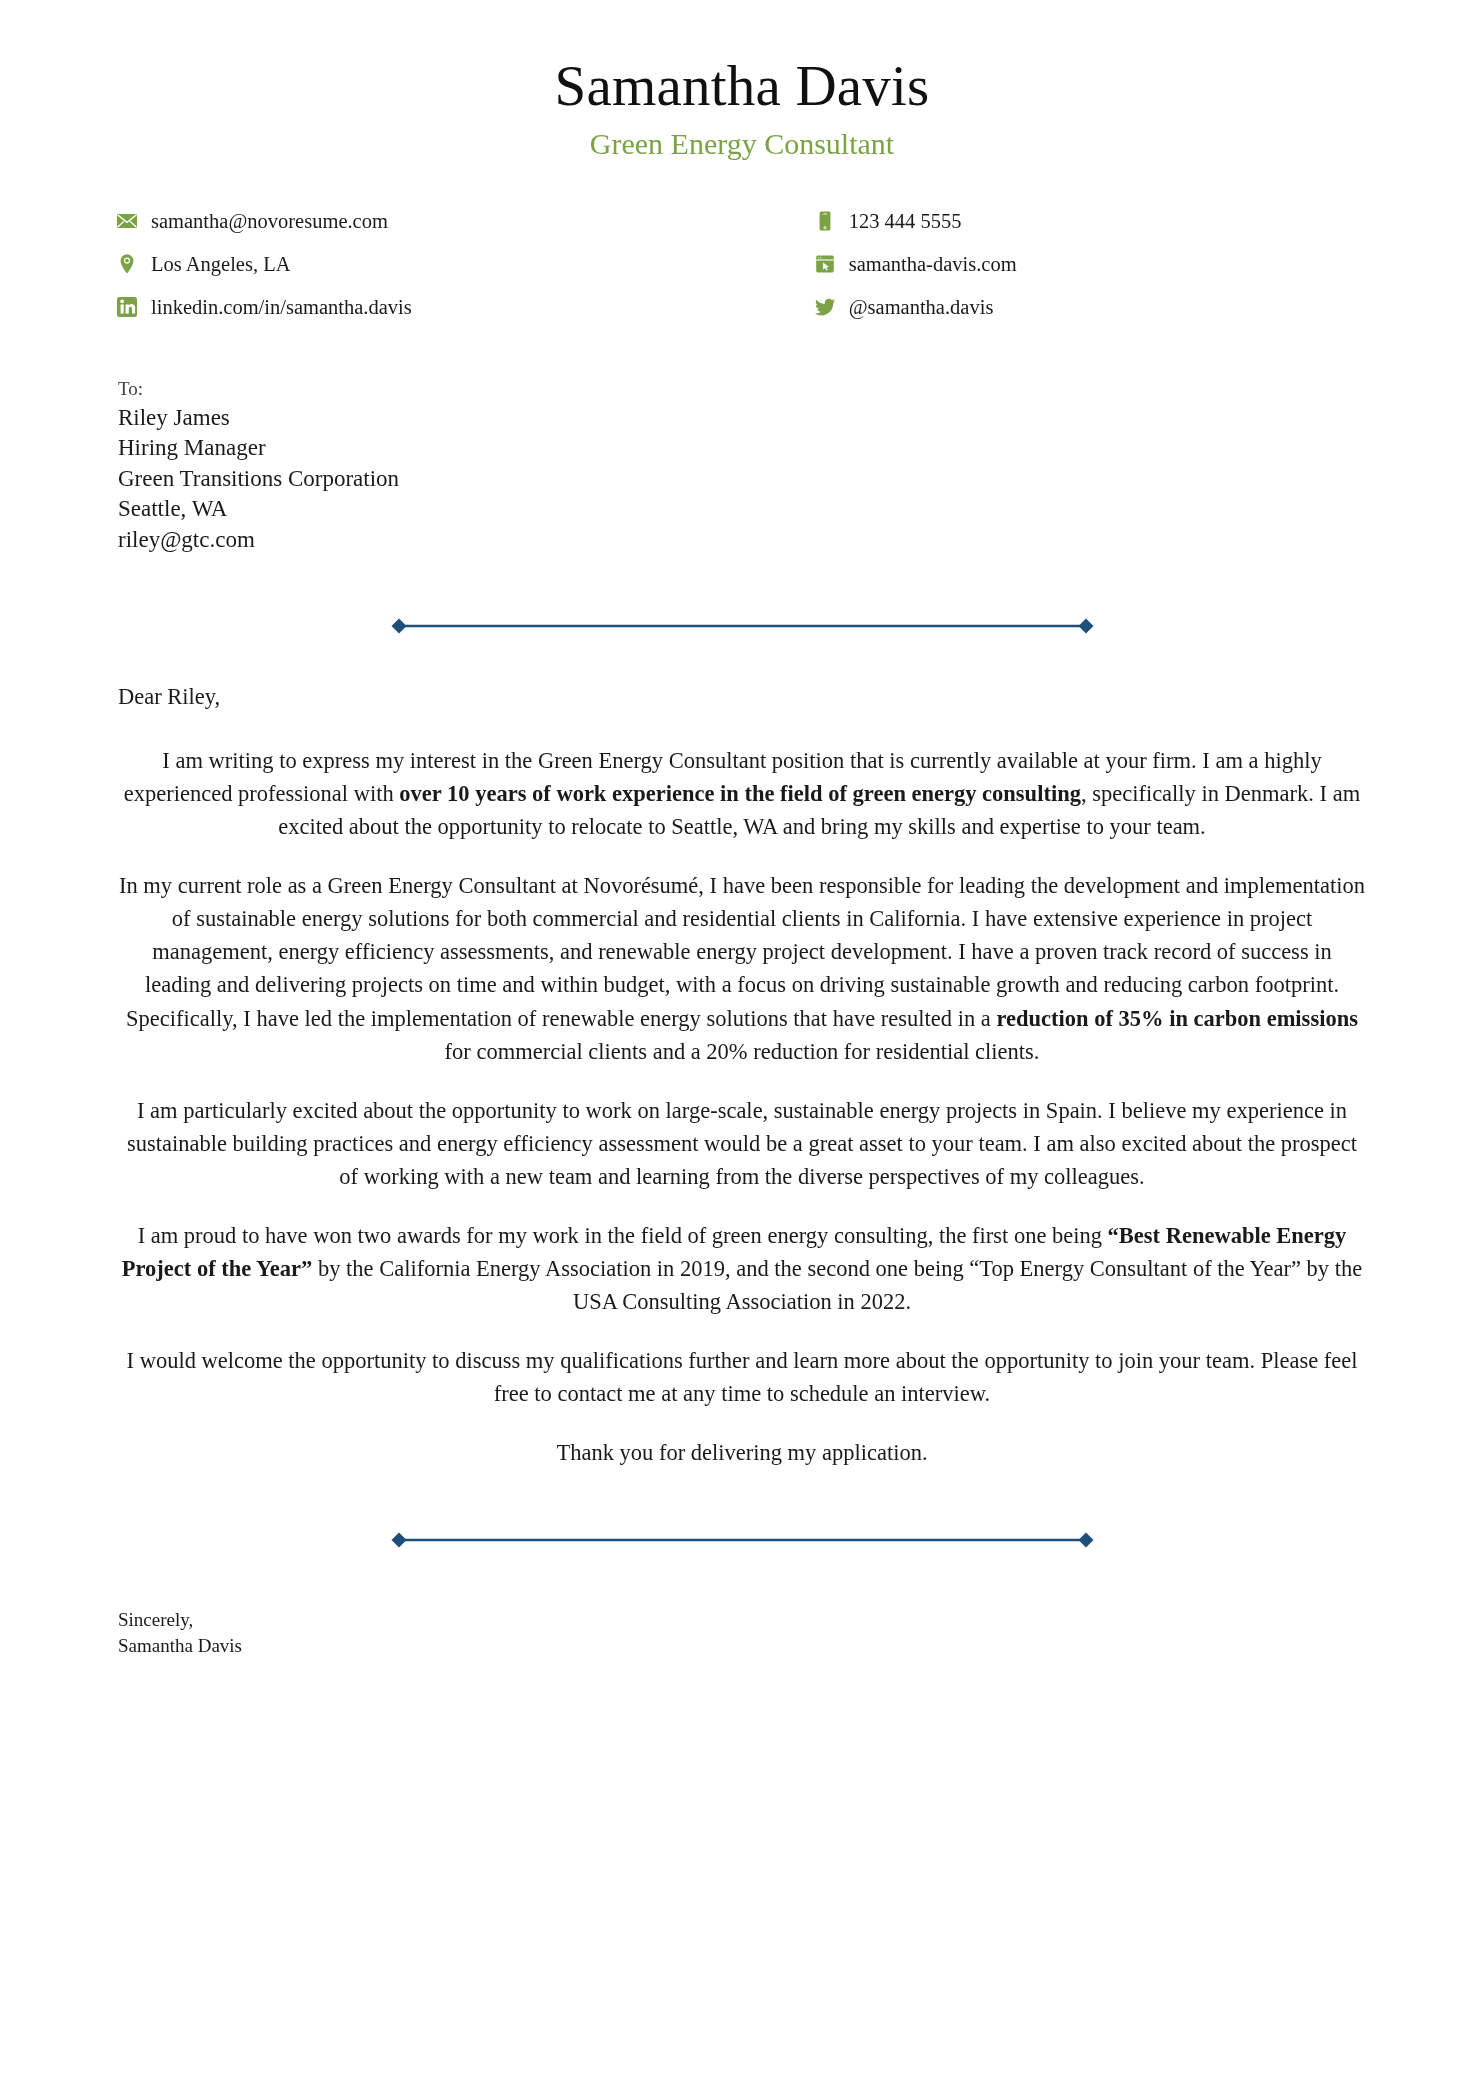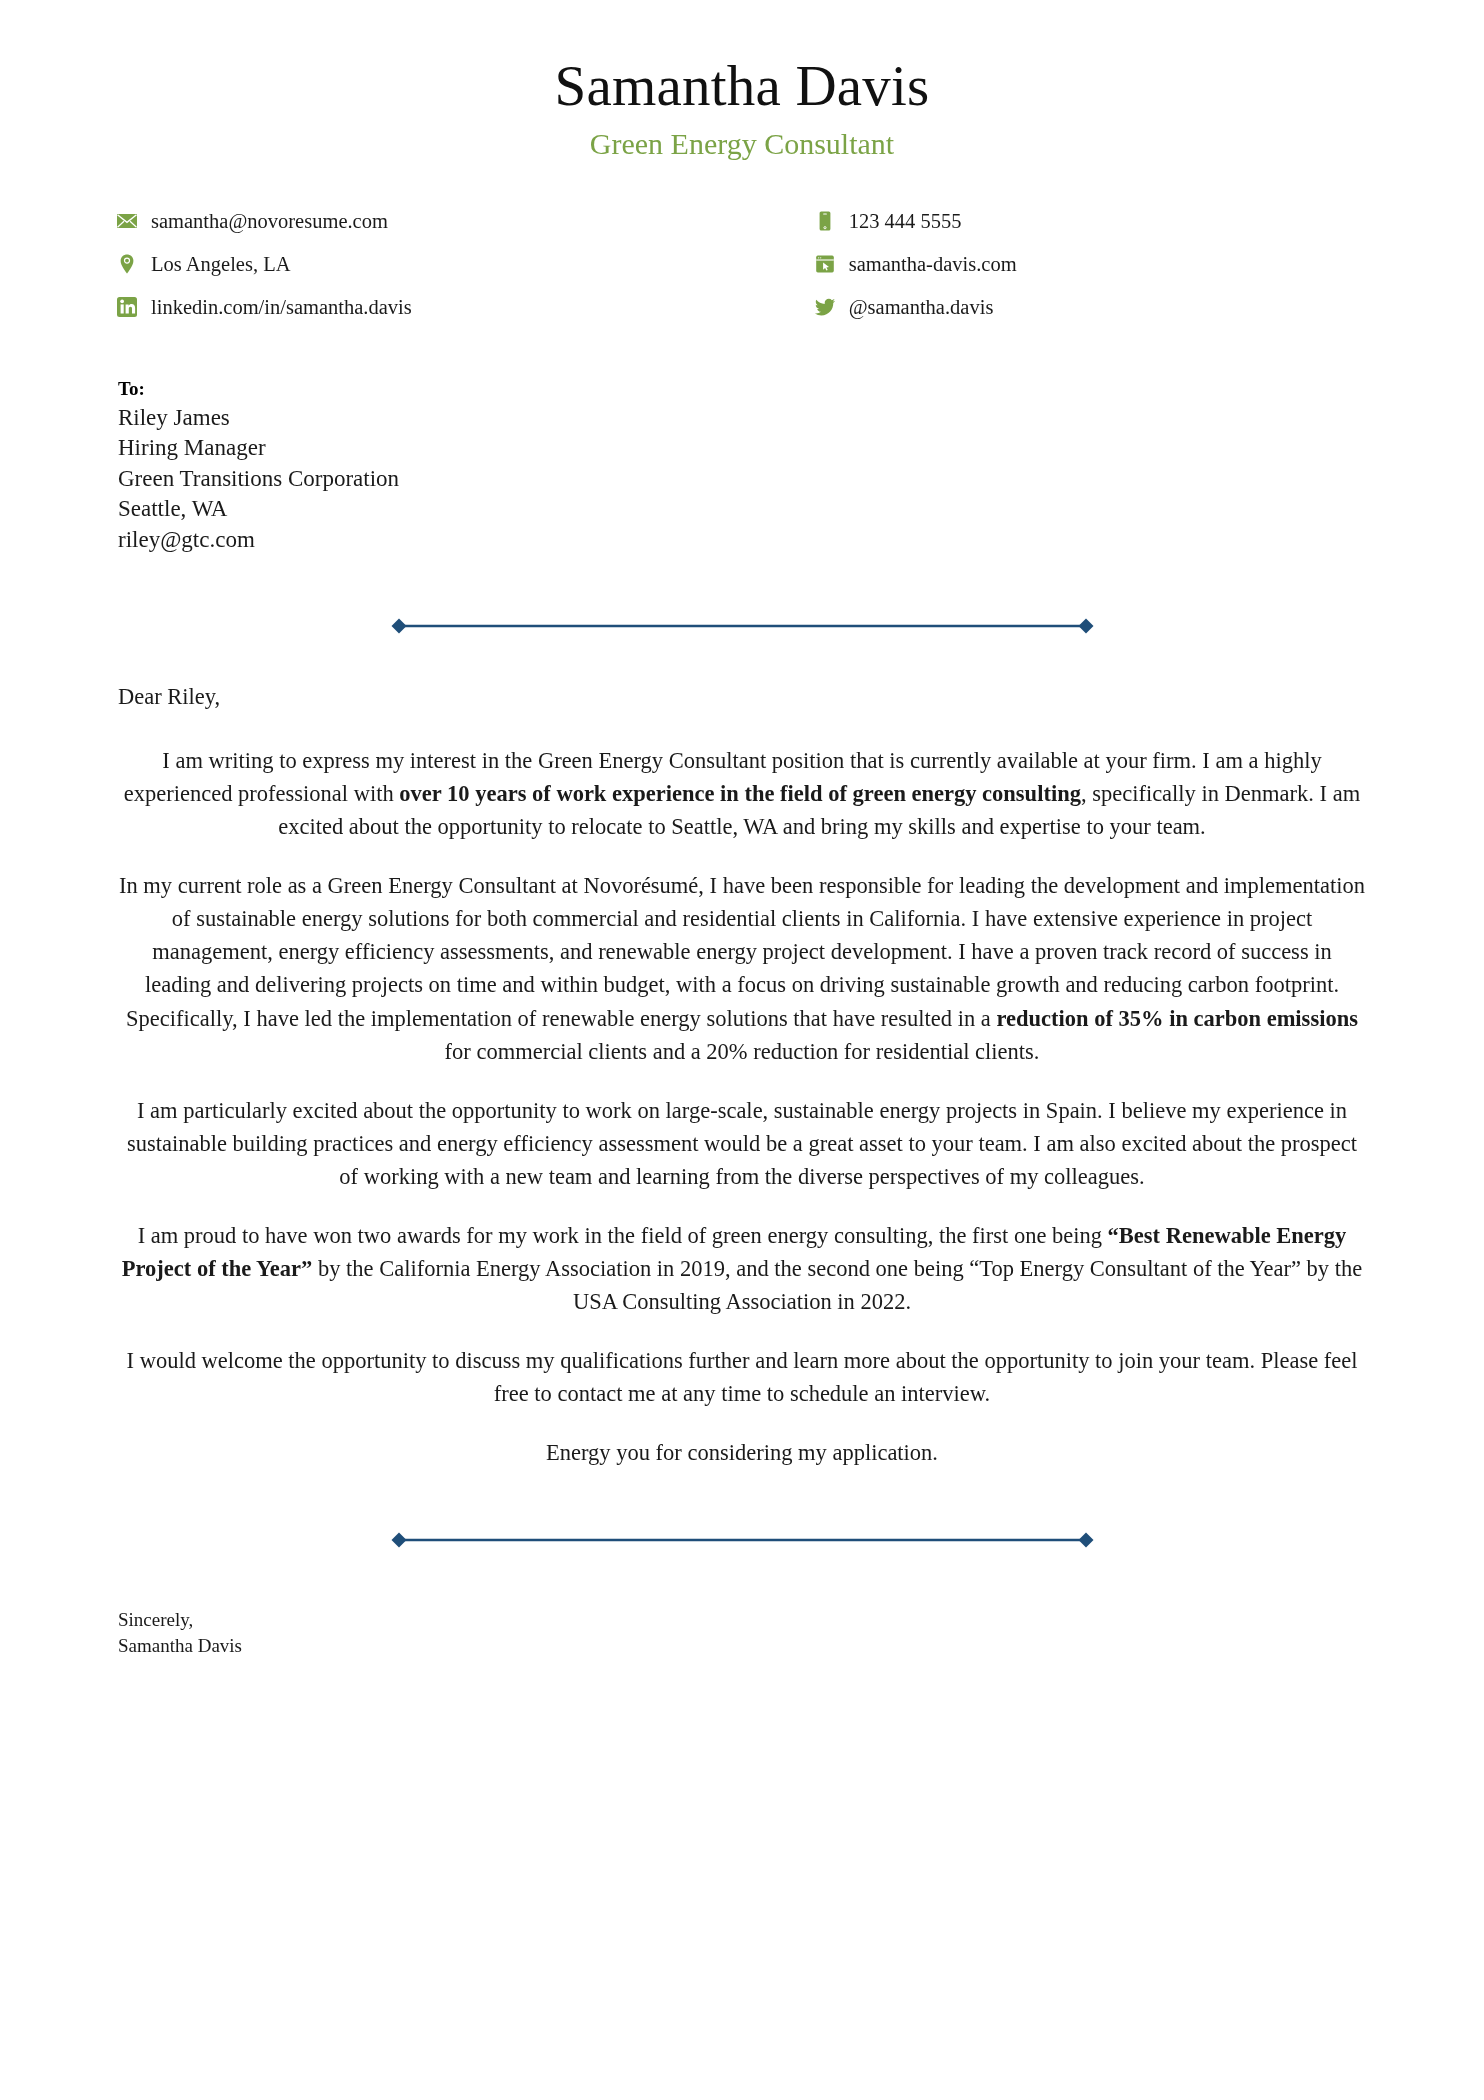--- a/index.html
+++ b/index.html
@@ -86,24 +86,23 @@
   }
 
   
   .recipient {
     margin: 56px 0 0 0;
     padding-left: 110px;
   }
 
   .to-label {
     font-size: 19px;
-    color: #000000;
+    color: #404040;
     line-height: 1.25;
     margin-bottom: 2px;
-    font-weight: bold;
   }
 
   .recipient-line {
     font-size: 23px;
     line-height: 1.33;
     color: #1a1a1a;
   }
 
   
   .divider {
@@ -257,21 +256,21 @@
   </div>
 
   <div class="letter-body">
     <div class="salutation">Dear Riley,</div>
 
     <p class="para"><span>I am writing to express my interest in the Green Energy Consultant position that is currently available at your firm. I am a highly experienced professional with </span><b>over 10 years of work experience in the field of green energy consulting</b><span>, specifically in Denmark. I am excited about the opportunity to relocate to Seattle, WA and bring my skills and expertise to your team.</span></p>
     <p class="para"><span>In my current role as a Green Energy Consultant at Novorésumé, I have been responsible for leading the development and implementation of sustainable energy solutions for both commercial and residential clients in California. I have extensive experience in project management, energy efficiency assessments, and renewable energy project development. I have a proven track record of success in leading and delivering projects on time and within budget, with a focus on driving sustainable growth and reducing carbon footprint. Specifically, I have led the implementation of renewable energy solutions that have resulted in a </span><b>reduction of 35% in carbon emissions</b><span> for commercial clients and a 20% reduction for residential clients.</span></p>
     <p class="para"><span>I am particularly excited about the opportunity to work on large-scale, sustainable energy projects in Spain. I believe my experience in sustainable building practices and energy efficiency assessment would be a great asset to your team. I am also excited about the prospect of working with a new team and learning from the diverse perspectives of my colleagues.</span></p>
     <p class="para"><span>I am proud to have won two awards for my work in the field of green energy consulting, the first one being </span><b>“Best Renewable Energy Project of the Year”</b><span> by the California Energy Association in 2019, and the second one being “Top Energy Consultant of the Year” by the USA Consulting Association in 2022.</span></p>
     <p class="para"><span>I would welcome the opportunity to discuss my qualifications further and learn more about the opportunity to join your team. Please feel free to contact me at any time to schedule an interview.</span></p>
-    <p class="para"><span>Energy you for considering my application.</span></p>
+    <p class="para"><span>Thank you for delivering my application.</span></p>
   </div>
 
   <div class="divider divider-bottom">
     <svg width="705" height="18" viewBox="0 0 705 18" xmlns="http://www.w3.org/2000/svg">
       <line x1="9" y1="9" x2="696" y2="9" stroke="#1f4e79" stroke-width="2.6"></line>
       <polygon points="9,1.5 16.5,9 9,16.5 1.5,9" fill="#1f4e79"></polygon>
       <polygon points="696,1.5 703.5,9 696,16.5 688.5,9" fill="#1f4e79"></polygon>
     </svg>
   </div>
 

